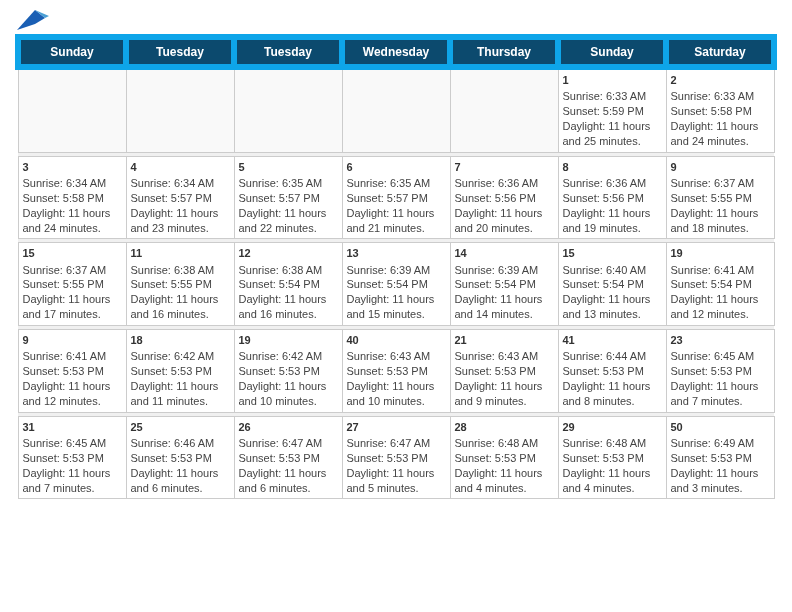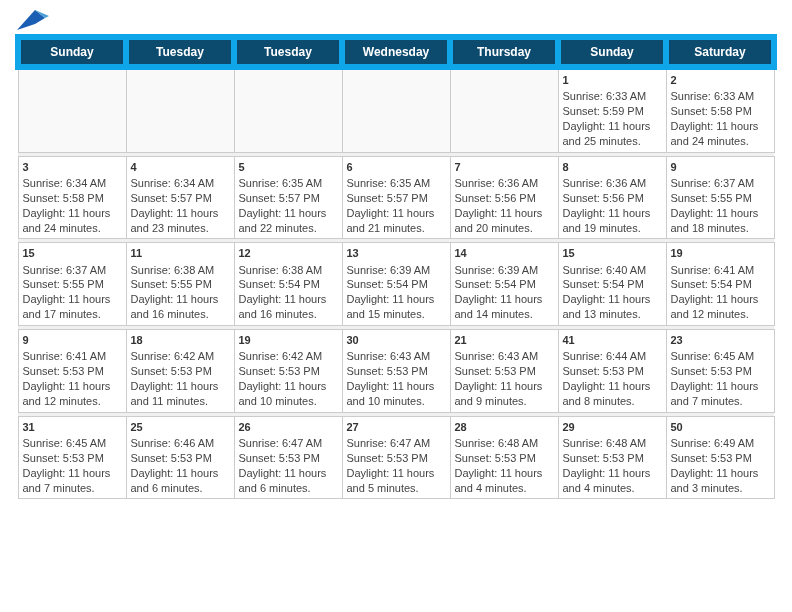--- a/index.html
+++ b/index.html
@@ -191,21 +191,21 @@
           </td>
           <td class="has-data">
             <span class="day-number">18</span>
             <div class="day-info">Sunrise: 6:42 AM<br>Sunset: 5:53 PM<br>Daylight: 11 hours<br>and 11 minutes.</div>
           </td>
           <td class="has-data">
             <span class="day-number">19</span>
             <div class="day-info">Sunrise: 6:42 AM<br>Sunset: 5:53 PM<br>Daylight: 11 hours<br>and 10 minutes.</div>
           </td>
           <td class="has-data">
-            <span class="day-number">30</span>
+            <span class="day-number">40</span>
             <div class="day-info">Sunrise: 6:43 AM<br>Sunset: 5:53 PM<br>Daylight: 11 hours<br>and 10 minutes.</div>
           </td>
           <td class="has-data">
             <span class="day-number">21</span>
             <div class="day-info">Sunrise: 6:43 AM<br>Sunset: 5:53 PM<br>Daylight: 11 hours<br>and 9 minutes.</div>
           </td>
           <td class="has-data">
             <span class="day-number">41</span>
             <div class="day-info">Sunrise: 6:44 AM<br>Sunset: 5:53 PM<br>Daylight: 11 hours<br>and 8 minutes.</div>
           </td>

